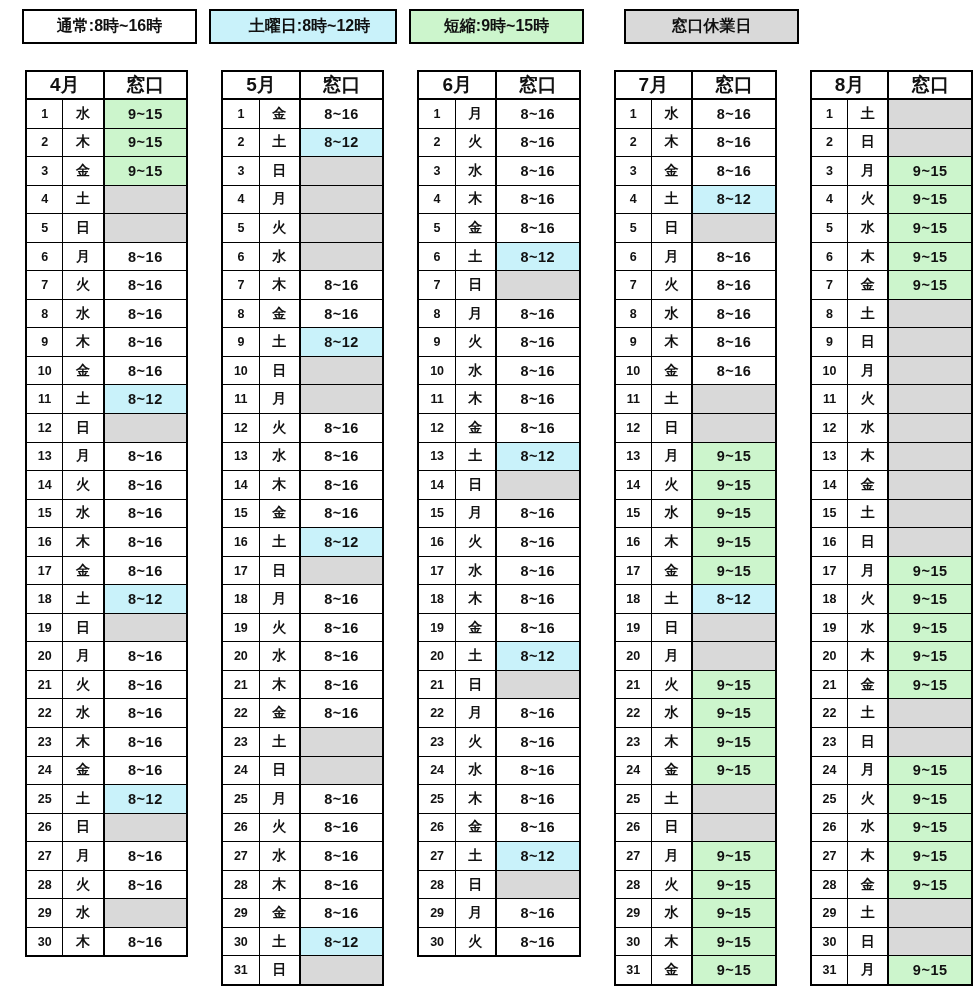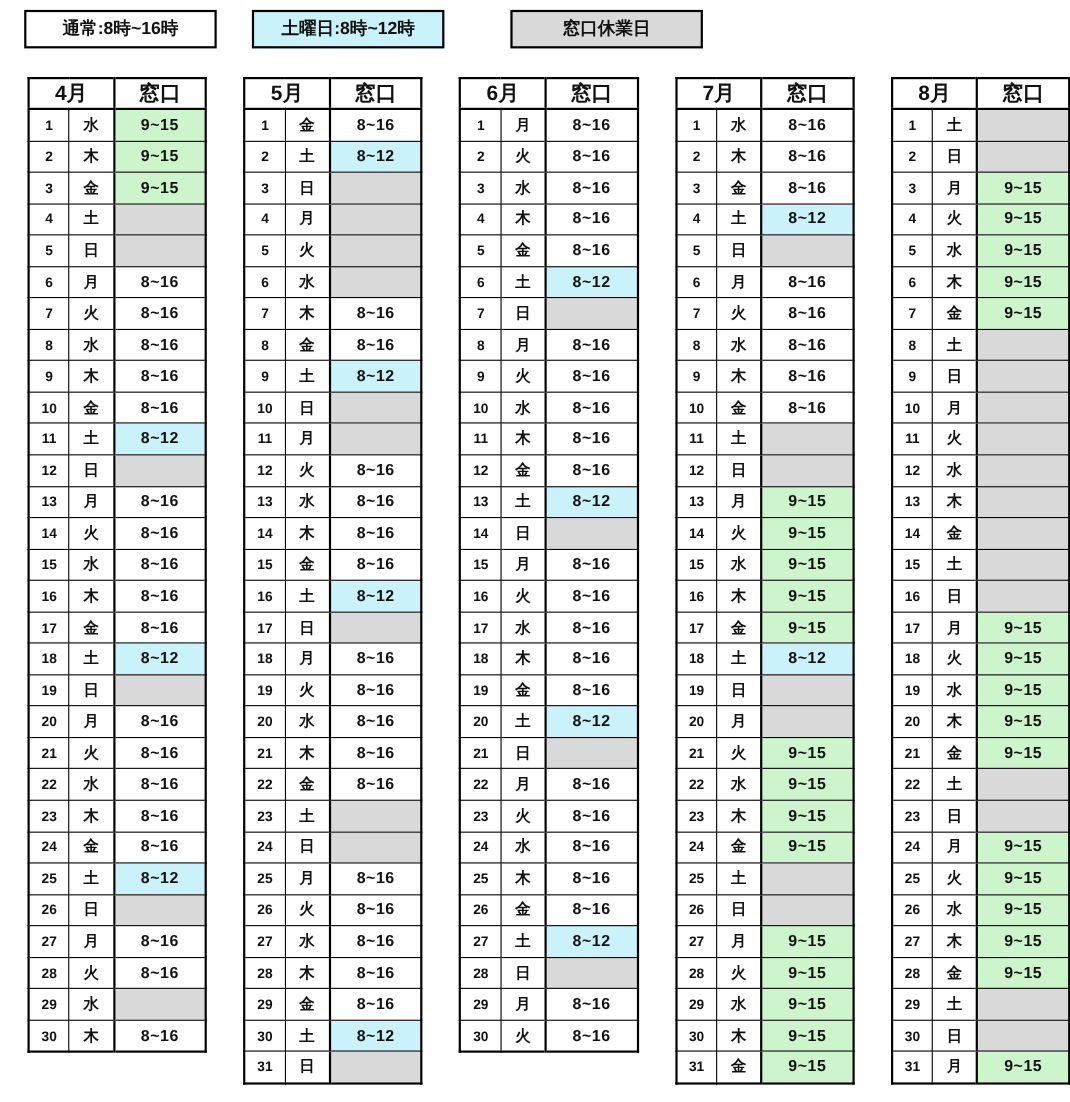--- a/index.html
+++ b/index.html
@@ -3,21 +3,21 @@
 <meta charset="utf-8">
 <style>
   html,body{margin:0;padding:0;}
   body{
     width:973px;height:1002px;position:relative;background:#fff;
     font-family:"Liberation Sans","DejaVu Sans",sans-serif;
     font-weight:bold;color:#111;
     -webkit-font-smoothing:antialiased;
   }
   
-  .legend{position:absolute;top:9px;left:22px;display:flex;gap:32px;}
+  .legend{position:absolute;top:9px;left:22px;display:flex;gap:12px;}
   .legend-box{
     width:171px;height:31px;border:2px solid #000;
     display:flex;align-items:center;justify-content:center;
     font-size:16px;letter-spacing:0px;background:#fff;
   }
   
   .tables{position:absolute;top:70px;left:25px;display:flex;gap:33px;align-items:flex-start;}
   table.month{
     border-collapse:collapse;table-layout:fixed;
     border:2px solid #000;background:#fff;
@@ -29,33 +29,36 @@
     border:1px solid #000;padding:0;text-align:center;vertical-align:middle;
     height:27.55px;overflow:hidden;white-space:nowrap;
   }
   .month th{height:26px;font-size:19px;border-bottom:2px solid #000;}
   .month th.window,.month td.hours{border-left:2px solid #000;}
   .month td.date{font-size:12.5px;}
   .month td.wd{font-size:14px;}
   .month td.hours{font-size:14.5px;letter-spacing:0.5px;}
   
   .t-normal{background:var(--c-normal);}
-  .t-saturday{background:var(--c-saturday);}
+  .t-saturday{background:var(--c-saturday);padding-left:13px;}
   .t-short{background:var(--c-short);}
   .t-closed{background:var(--c-closed);margin-left:28px;}
 </style>
 </head>
 <body>
 
 <div class="legend">
   <div class="legend-box t-normal">
     <span>通常:8時~16時</span>
   </div>
   <div class="legend-box t-saturday">
     <span>土曜日:8時~12時</span>
+  </div>
+  <div class="legend-box t-short">
+    <span>短縮:9時~15時</span>
   </div>
   <div class="legend-box t-closed">
     <span>窓口休業日</span>
   </div>
 </div>
 
 <div class="tables">
     <table class="month">
       <colgroup>
         <col class="c-day">

